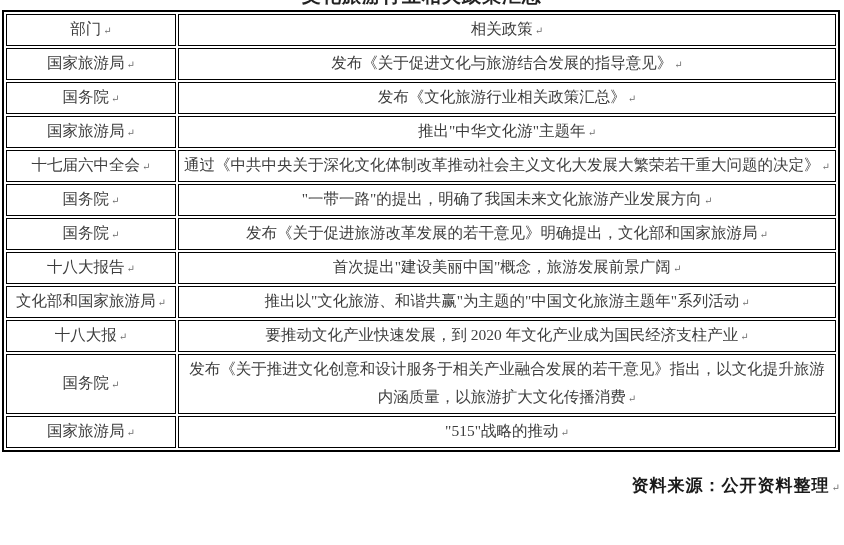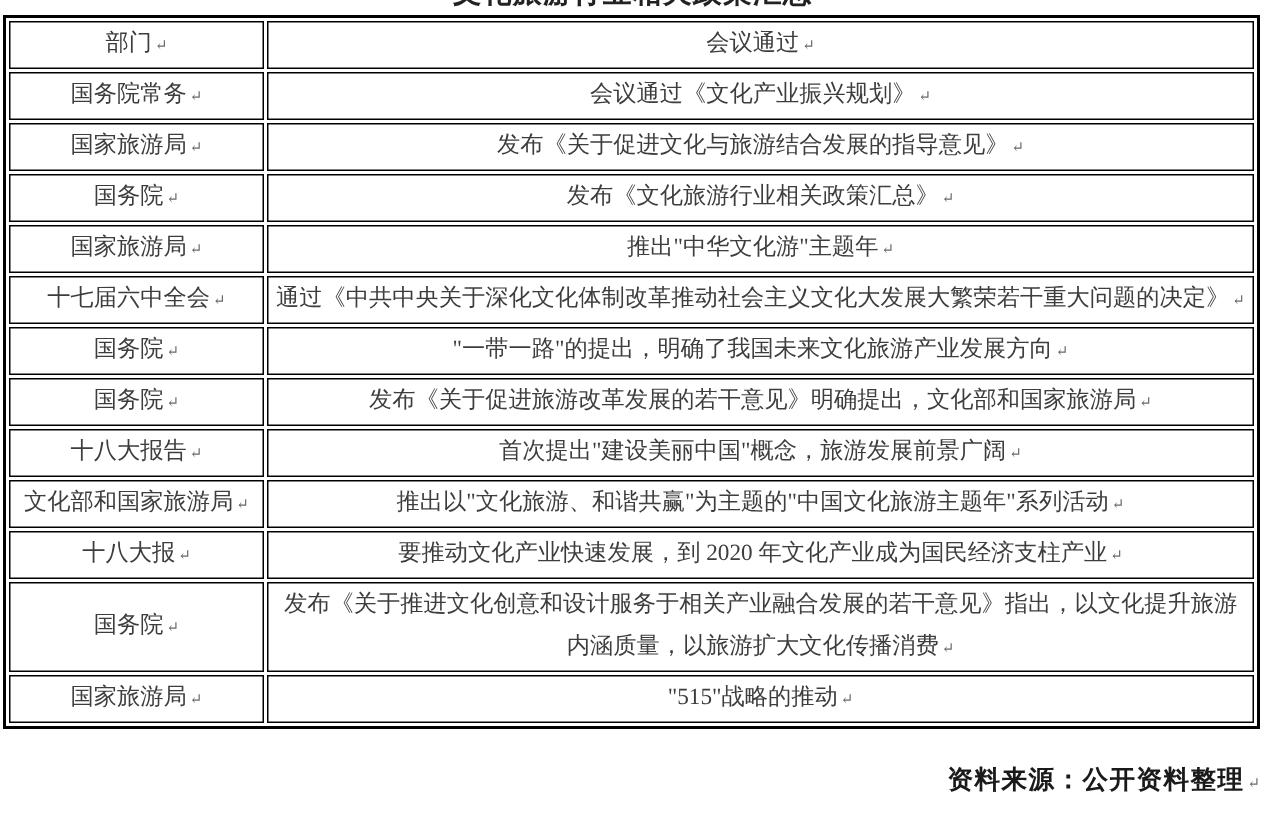--- a/index.html
+++ b/index.html
@@ -76,28 +76,24 @@
   </div>
 
   <table class="policy">
     <colgroup>
         <col class="c-dept">
         <col>
       </colgroup>
     <thead>
       <tr>
         <th><span class="cell-text">部门</span><span class="mark">↵</span></th>
-        <th><span class="cell-text">会议通过</span><span class="mark">↵</span></th>
+        <th><span class="cell-text">相关政策</span><span class="mark">↵</span></th>
       </tr>
     </thead>
     <tbody>
-    <tr>
-      <td><span class="cell-text">国务院常务</span><span class="mark">↵</span></td>
-      <td><span class="cell-text">会议通过《文化产业振兴规划》</span><span class="mark">↵</span></td>
-    </tr>
 
     <tr>
       <td><span class="cell-text">国家旅游局</span><span class="mark">↵</span></td>
       <td><span class="cell-text">发布《关于促进文化与旅游结合发展的指导意见》</span><span class="mark">↵</span></td>
     </tr>
 
     <tr>
       <td><span class="cell-text">国务院</span><span class="mark">↵</span></td>
       <td><span class="cell-text">发布《文化旅游行业相关政策汇总》</span><span class="mark">↵</span></td>
     </tr>

